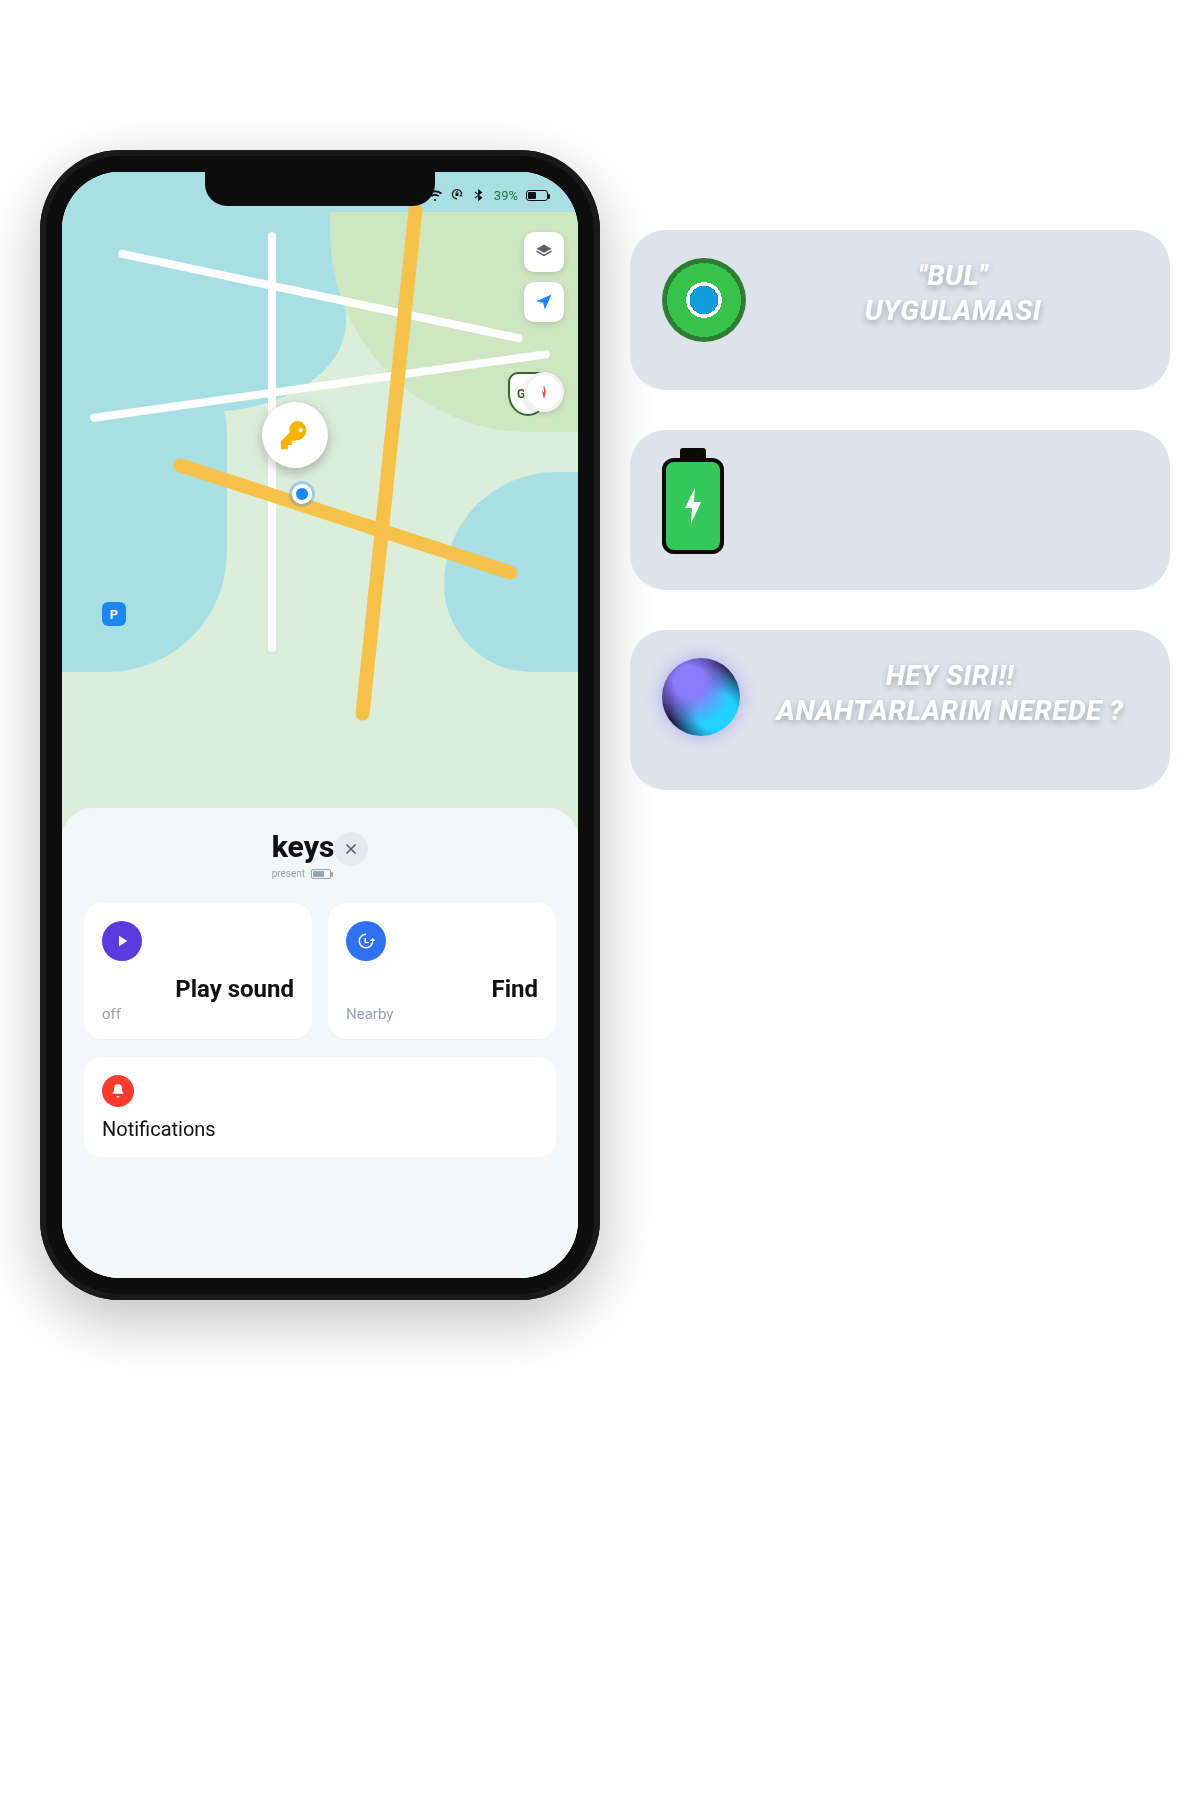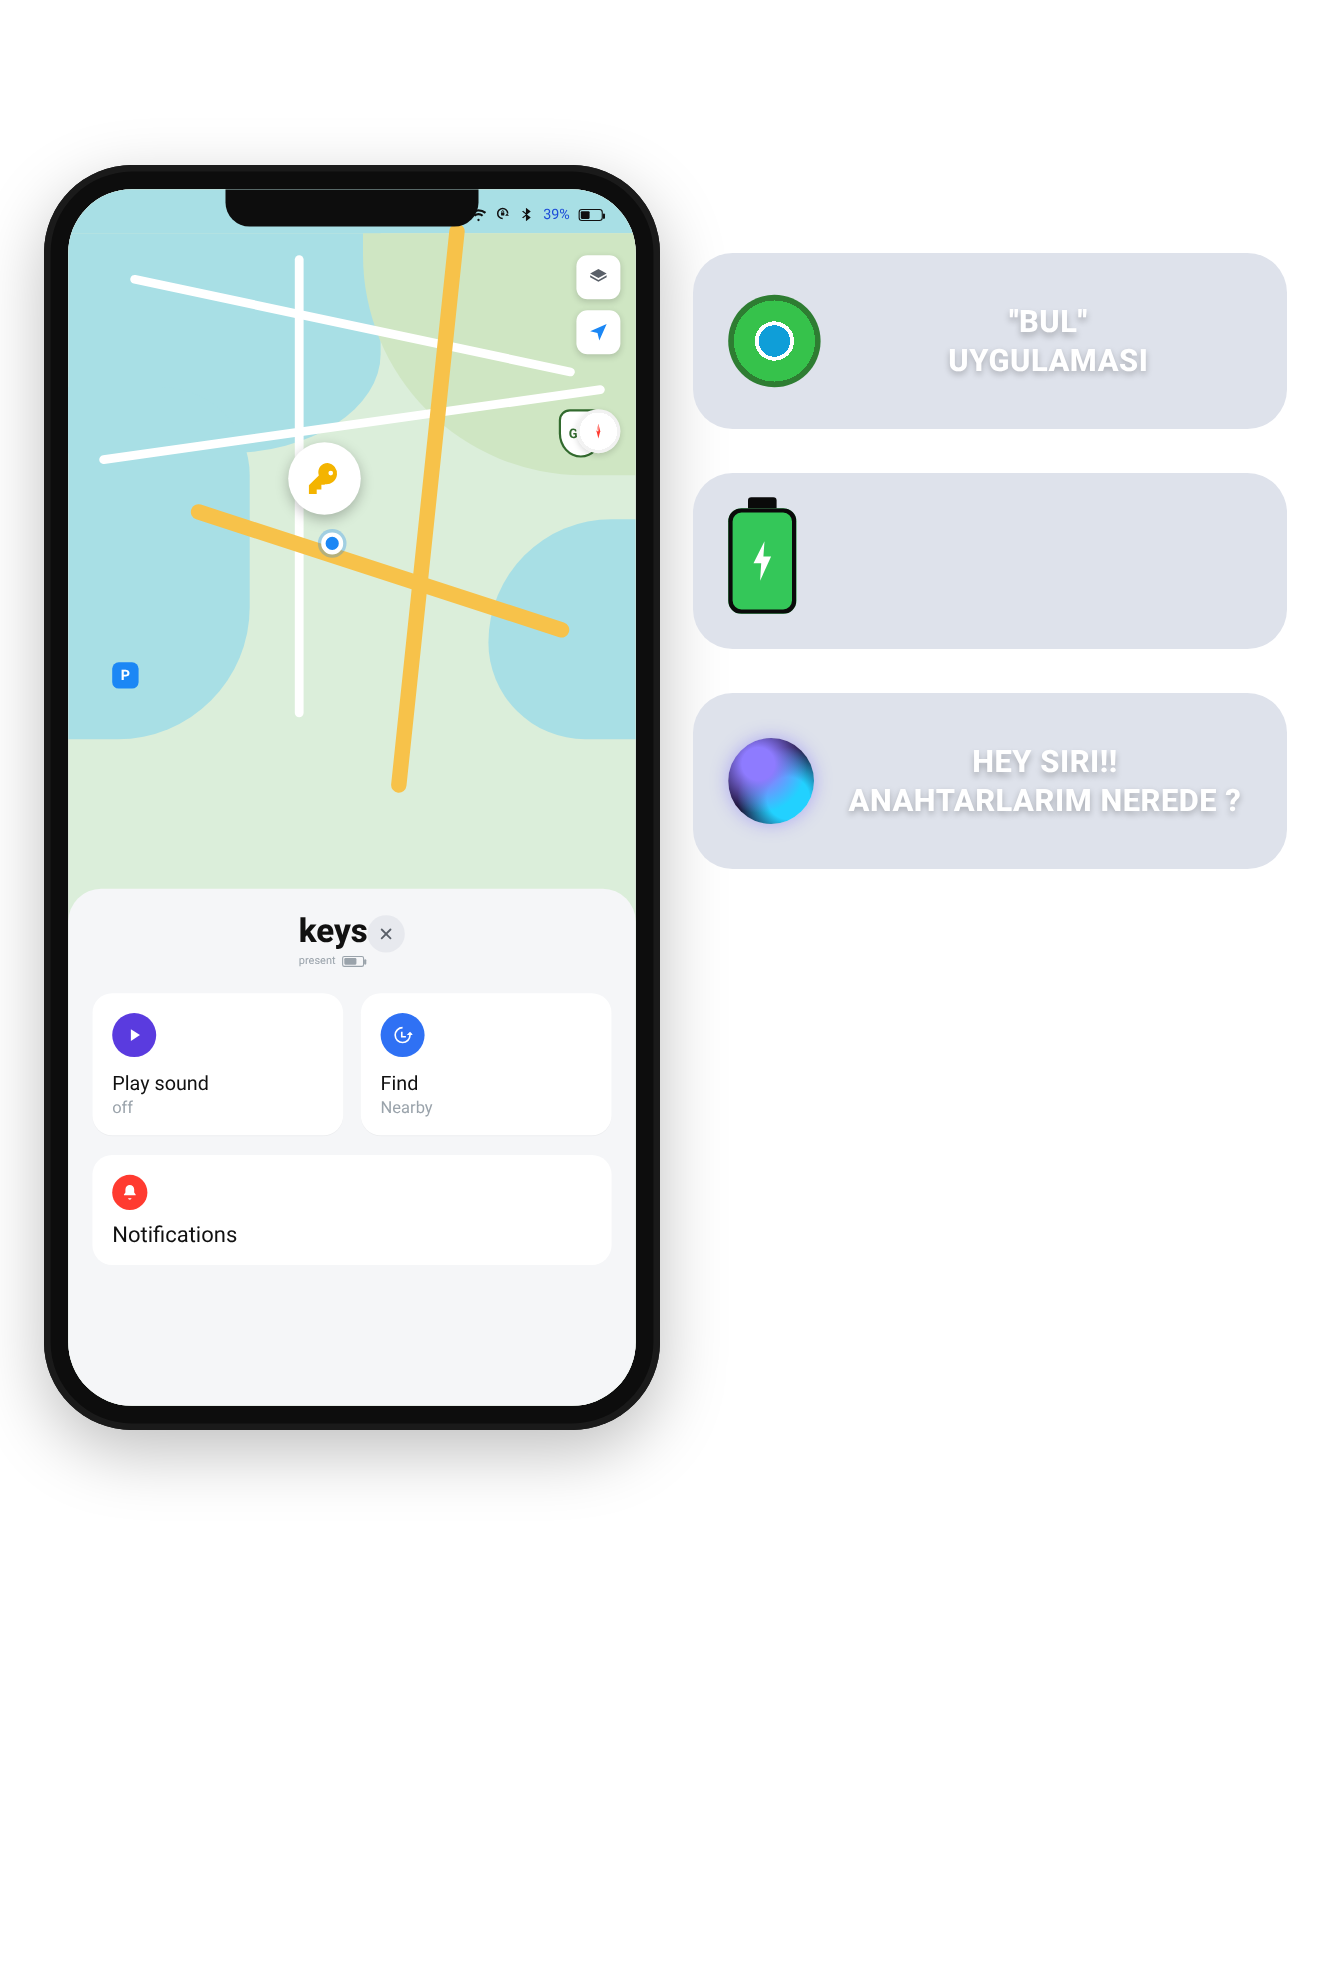--- a/index.html
+++ b/index.html
@@ -34,21 +34,21 @@
   .notch{
     position:absolute;top:0;left:50%;transform:translateX(-50%);
     width:230px;height:34px;background:var(--phone-frame);
     border-bottom-left-radius:22px;border-bottom-right-radius:22px;z-index:50;
   }
 
   
   .status{
     position:absolute;top:0;left:0;right:0;height:38px;padding:8px 30px 0;
     display:flex;justify-content:flex-end;align-items:center;gap:8px;
-    font-size:13px;color:#1d4ed8;z-index:40;
+    font-size:13px;color:#15803d;z-index:40;
   }
   .sig-icon,.wifi-icon,.lock-icon,.bt-icon{display:inline-flex;}
   .sig-icon svg,.wifi-icon svg,.lock-icon svg,.bt-icon svg{width:14px;height:14px;}
   .batt{display:inline-flex;align-items:center;gap:3px;}
   .batt-body{width:22px;height:11px;border:1px solid #111;border-radius:3px;position:relative;}
   .batt-body::after{content:"";position:absolute;right:-3px;top:3px;width:2px;height:5px;background:#111;border-radius:1px;}
   .batt-fill{position:absolute;left:1px;top:1px;bottom:1px;width:38%;background:#111;border-radius:1px;}
 
   
   .map{position:absolute;inset:0;background:#dbeeda;}
@@ -103,34 +103,35 @@
   .close-x svg{width:16px;height:16px;}
   .act-row{display:flex;gap:16px;margin-top:24px;}
   .act{
     flex:1;background:var(--card);border-radius:18px;padding:18px 18px 16px;
     box-shadow:0 1px 0 rgba(0,0,0,.03);
   }
   .act .ico{width:40px;height:40px;border-radius:50%;display:flex;align-items:center;justify-content:center;margin-bottom:14px;}
   .act .ico svg{width:18px;height:18px;fill:#fff;}
   .ico-play{background:var(--violet);}
   .ico-find{background:var(--blue);}
-  .act-t{font-size:18px;font-weight:400;color:var(--text);}
+  .act-t{font-size:24px;font-weight:700;color:var(--text);text-align:right;}
   .act-s{font-size:15px;color:var(--muted);margin-top:2px;}
   .notif{
     margin-top:18px;background:var(--card);border-radius:18px;padding:18px 18px 16px;
   }
   .notif .ico{width:32px;height:32px;border-radius:50%;background:#ff3b30;display:flex;align-items:center;justify-content:center;margin-bottom:10px;}
   .notif .ico svg{width:16px;height:16px;fill:#fff;}
   .notif-t{font-size:20px;font-weight:400;color:var(--text);}
 
   
   .features{position:absolute;right:30px;top:230px;width:540px;display:flex;flex-direction:column;gap:40px;}
   .bubble{
-    background:var(--bubble);border-radius:36px;padding:28px 32px;display:flex;align-items:center;gap:22px;
+    background:var(--bubble);border-radius:36px;padding:28px 32px;display:flex;gap:22px;
     min-height:160px;
+    font-style:italic;
   }
   .bubble .bicon{width:84px;height:84px;flex:0 0 auto;border-radius:50%;display:flex;align-items:center;justify-content:center;}
   .bubble .btxt{
     flex:1;text-align:center;color:#fff;font-weight:800;line-height:1.25;letter-spacing:.5px;
     text-shadow:0 3px 6px rgba(0,0,0,.25);
     font-size:28px;white-space:pre-line;
   }
   .findmy-ring{background:radial-gradient(circle at 50% 50%, #0f9ed8 0 24%, #ffffff 24% 30%, #36c24b 30% 62%, #2e7d32 62% 100%);}
   .shield-ic svg{width:78px;height:88px;}
   .batt-ic{

